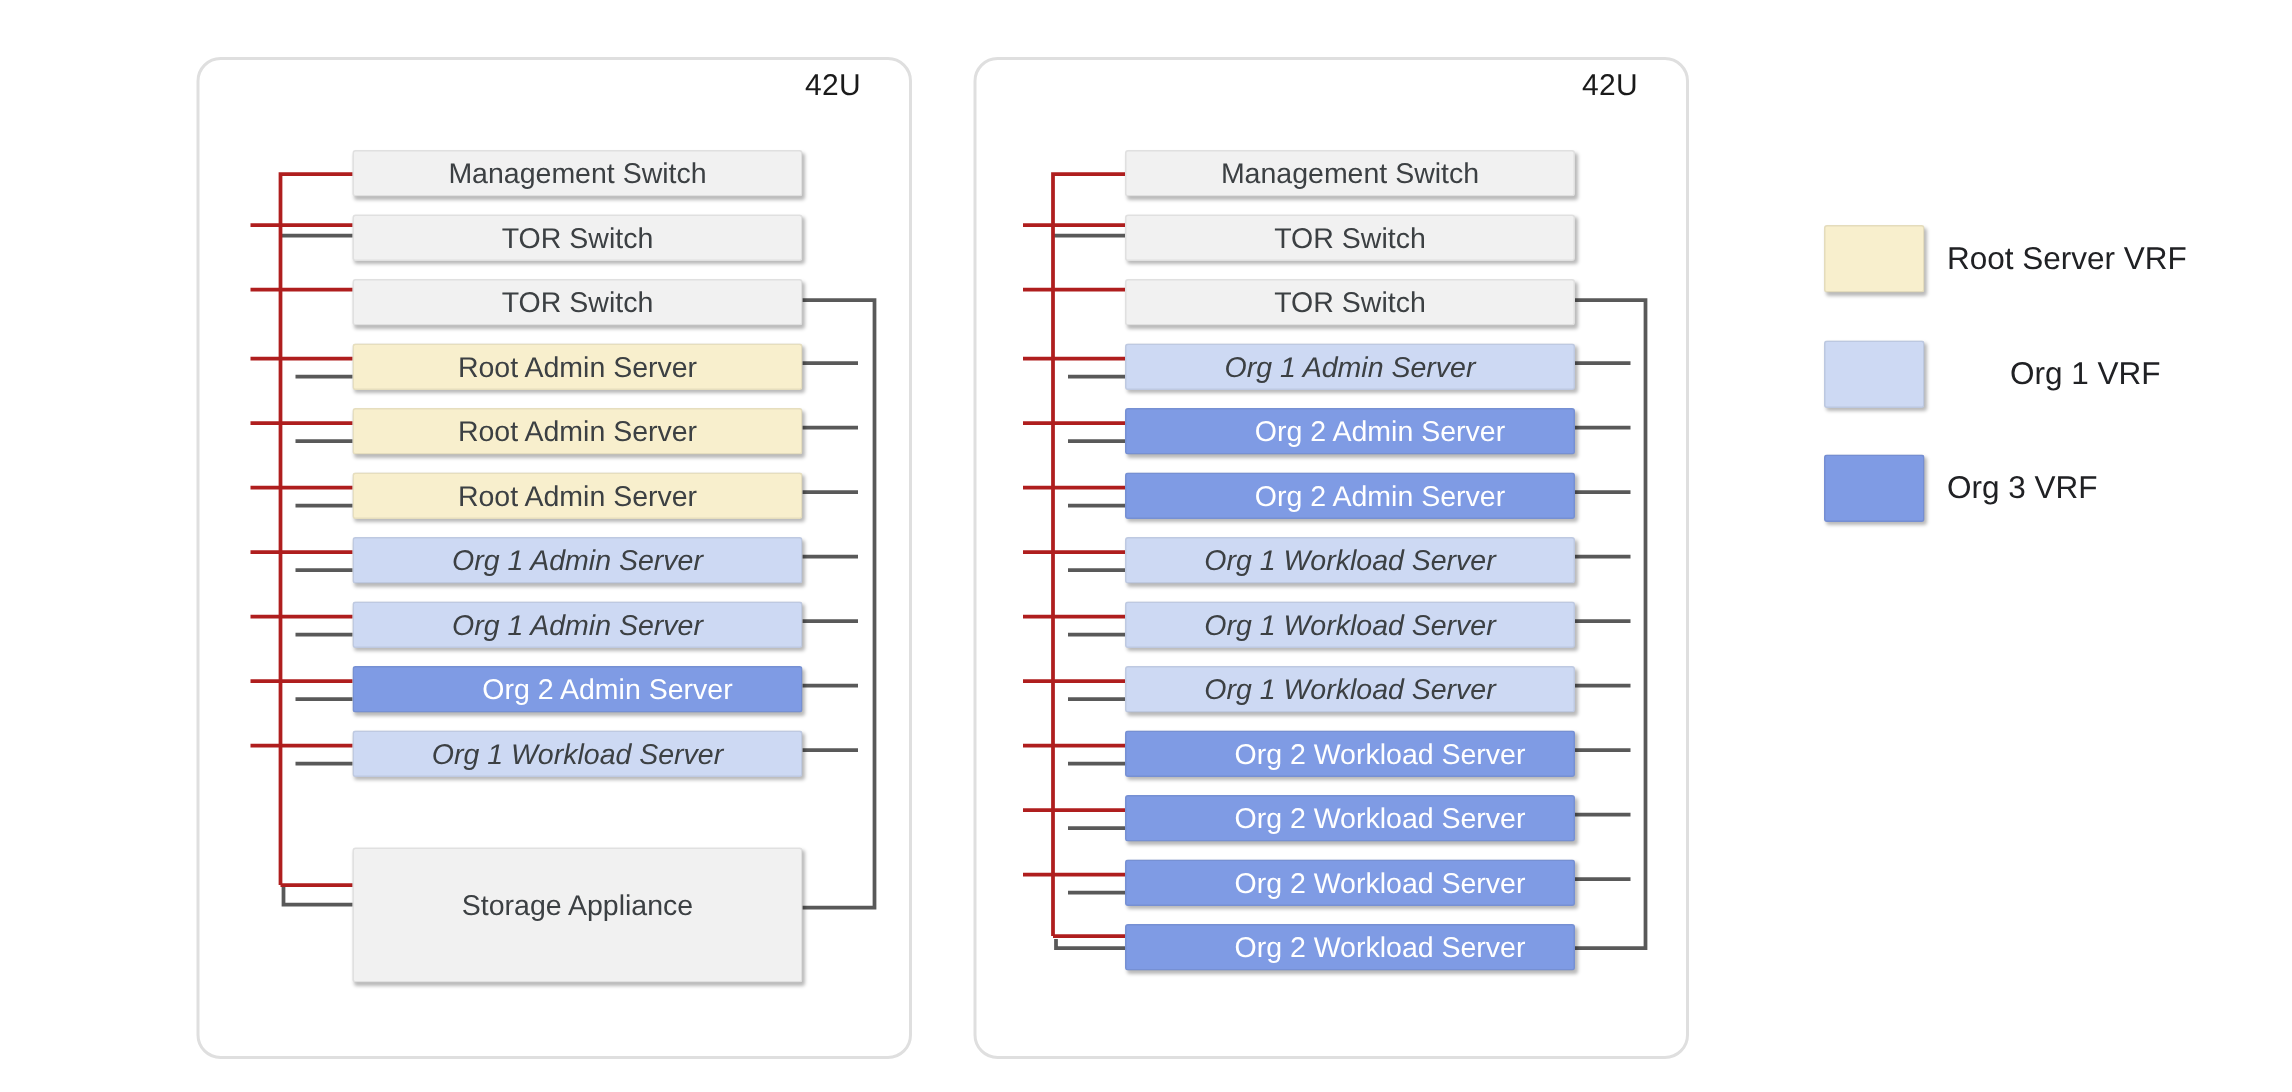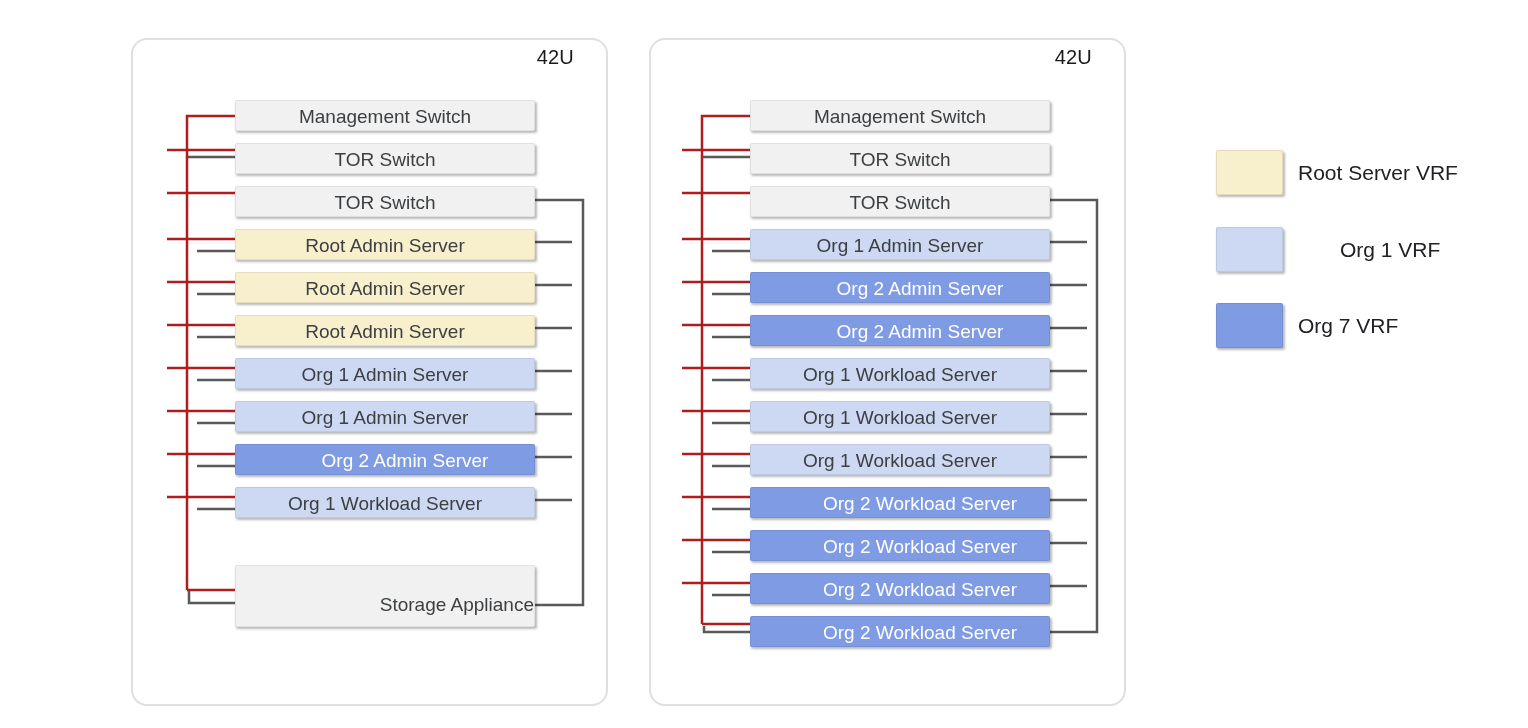--- a/index.html
+++ b/index.html
@@ -23,23 +23,23 @@
   .unit{
     position:absolute;width:300px;height:31px;line-height:31px;
     text-align:center;font-size:19px;color:#3C4043;
     border:1px solid rgba(0,0,0,0.07);border-radius:2px;
     box-sizing:border-box;
     box-shadow:1.5px 2px 2.5px rgba(0,0,0,0.28);
     background:#F1F1F1;white-space:nowrap;
   }
   .u-gray {background:var(--device-gray);}
   .u-root {background:var(--root-admin-vrf);}
-  .u-org1 {background:var(--org1-vrf);}
+  .u-org1 {background:var(--org1-vrf);font-style:italic;}
   .u-org2 {background:var(--org2-vrf);color:#ffffff;padding-left:40px;}
-  .u-storage{height:62px;line-height:78px;text-align:right;}
+  .u-storage{height:90px;line-height:78px;}
   .legend{position:absolute;left:1216px;top:150px;width:300px;}
   .legend-item{position:absolute;left:0;display:flex;align-items:center;}
   .legend-item.l0{top:0;}
   .legend-item.l1{top:77px;gap:42px;}
   .legend-item.l2{top:153px;}
   .swatch{
     width:67px;height:45px;border-radius:2px;
     border:1px solid rgba(0,0,0,0.08);box-sizing:border-box;
     box-shadow:1.5px 2px 2.5px rgba(0,0,0,0.28);
     margin-right:15px;flex:0 0 auto;
@@ -168,17 +168,17 @@
     <div class="legend-item l0">
       <div class="swatch sw-root"></div>
       <div class="legend-label">Root Server VRF</div>
     </div>
     <div class="legend-item l1">
       <div class="swatch sw-org1"></div>
       <div class="legend-label">Org 1 VRF</div>
     </div>
     <div class="legend-item l2">
       <div class="swatch sw-org2"></div>
-      <div class="legend-label">Org 7 VRF</div>
+      <div class="legend-label">Org 3 VRF</div>
     </div>
   </div>
 
 </div>
 
 </body></html>

